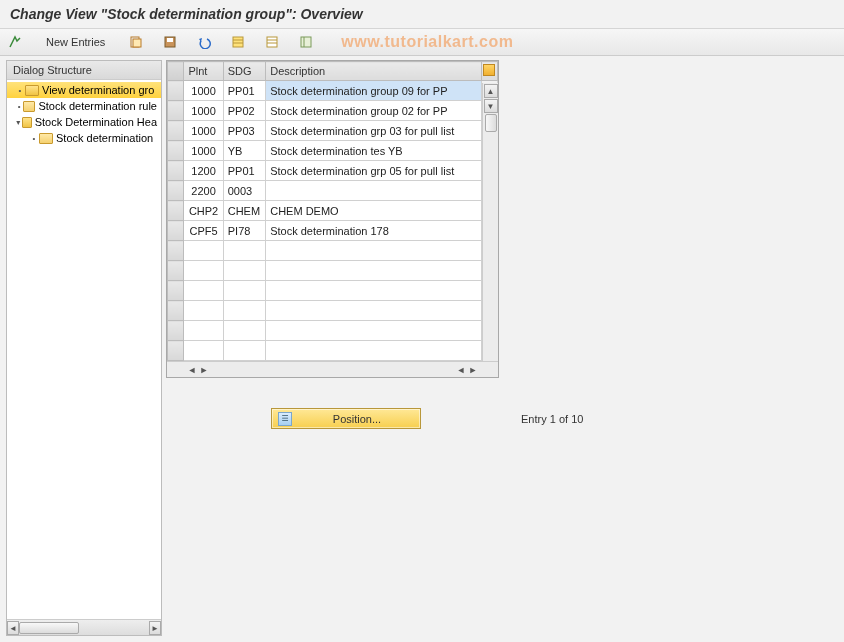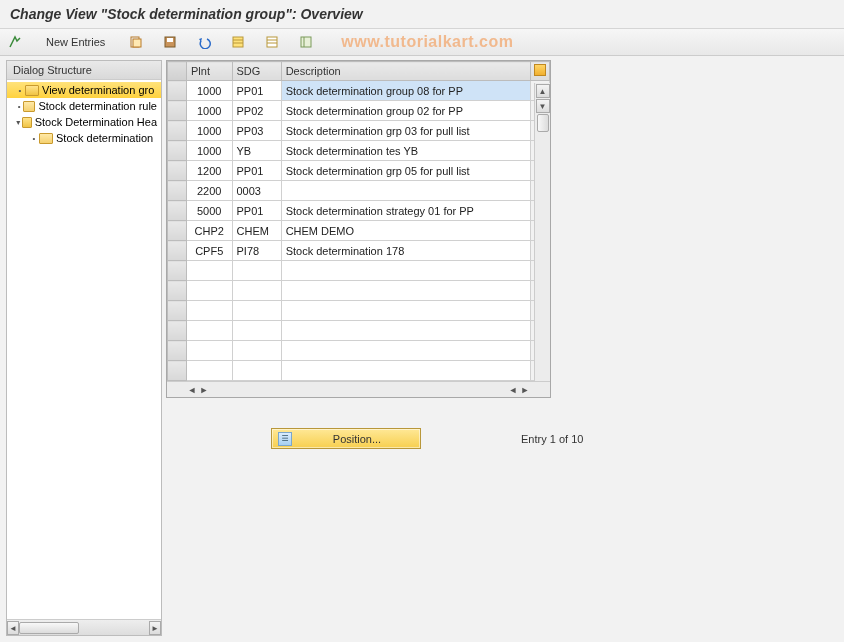--- a/index.html
+++ b/index.html
@@ -148,21 +148,21 @@
       color: #555;
     }
     .right-panel {
       flex: 1;
       margin: 4px 6px 4px 2px;
       position: relative;
     }
     .table-container {
       border: 1px solid #a8a8a8;
       background: #a21caf;
-      width: 385px;
+      width: 333px;
       position: relative;
     }
     .grid-table {
       width: 100%;
       border-collapse: collapse;
       font-size: 11px;
     }
     .grid-table th {
       background: linear-gradient(#eaeaea, #dcdcdc);
       border: 1px solid #bcbcbc;
@@ -401,21 +401,21 @@
             <th class="col-sdg">SDG</th>
             <th class="col-desc">Description</th>
             <th class="conf-h"><span class="conf-icon"></span></th>
           </tr>
         </thead>
         <tbody id="tbody">
             <tr>
               <td class="rowsel"></td>
               <td class="col-plnt">1000</td>
               <td class="col-sdg">PP01</td>
-              <td class="col-desc desc-sel">Stock determination group 08 for PP</td>
+              <td class="col-desc desc-sel">Stock determination group 09 for PP</td>
               <td class="vspacer"></td>
             </tr>
             <tr>
               <td class="rowsel"></td>
               <td class="col-plnt">1000</td>
               <td class="col-sdg">PP02</td>
               <td class="col-desc">Stock determination group 02 for PP</td>
               <td class="vspacer"></td>
             </tr>
             <tr>
@@ -437,27 +437,20 @@
               <td class="col-plnt">1200</td>
               <td class="col-sdg">PP01</td>
               <td class="col-desc">Stock determination grp 05 for pull list</td>
               <td class="vspacer"></td>
             </tr>
             <tr>
               <td class="rowsel"></td>
               <td class="col-plnt">2200</td>
               <td class="col-sdg">0003</td>
               <td class="col-desc"></td>
-              <td class="vspacer"></td>
-            </tr>
-            <tr>
-              <td class="rowsel"></td>
-              <td class="col-plnt">5000</td>
-              <td class="col-sdg">PP01</td>
-              <td class="col-desc">Stock determination strategy 01 for PP</td>
               <td class="vspacer"></td>
             </tr>
             <tr>
               <td class="rowsel"></td>
               <td class="col-plnt">CHP2</td>
               <td class="col-sdg">CHEM</td>
               <td class="col-desc">CHEM DEMO</td>
               <td class="vspacer"></td>
             </tr>
             <tr>

